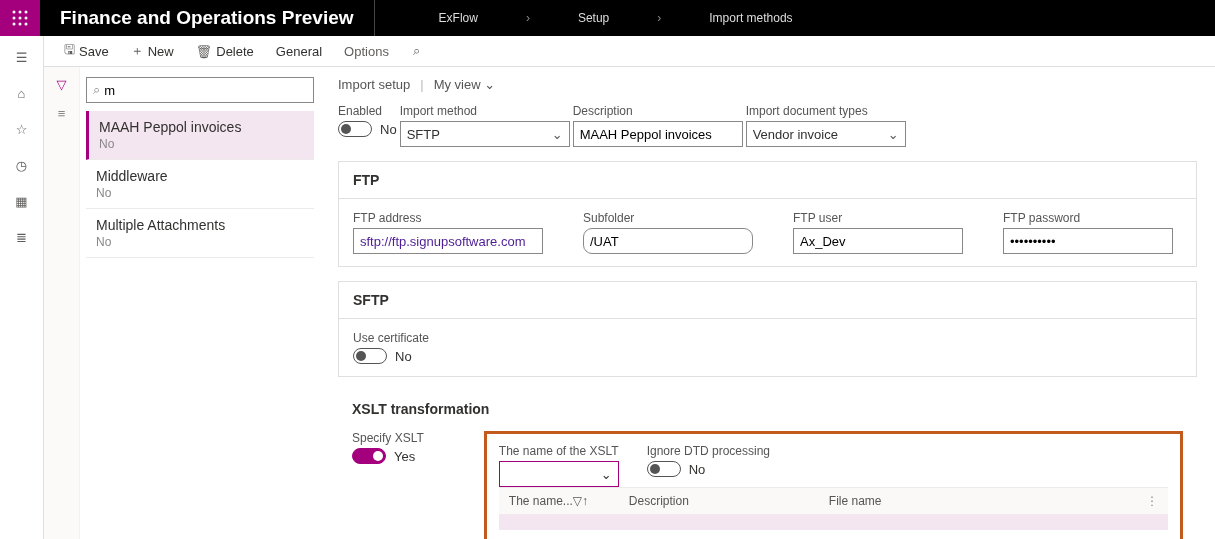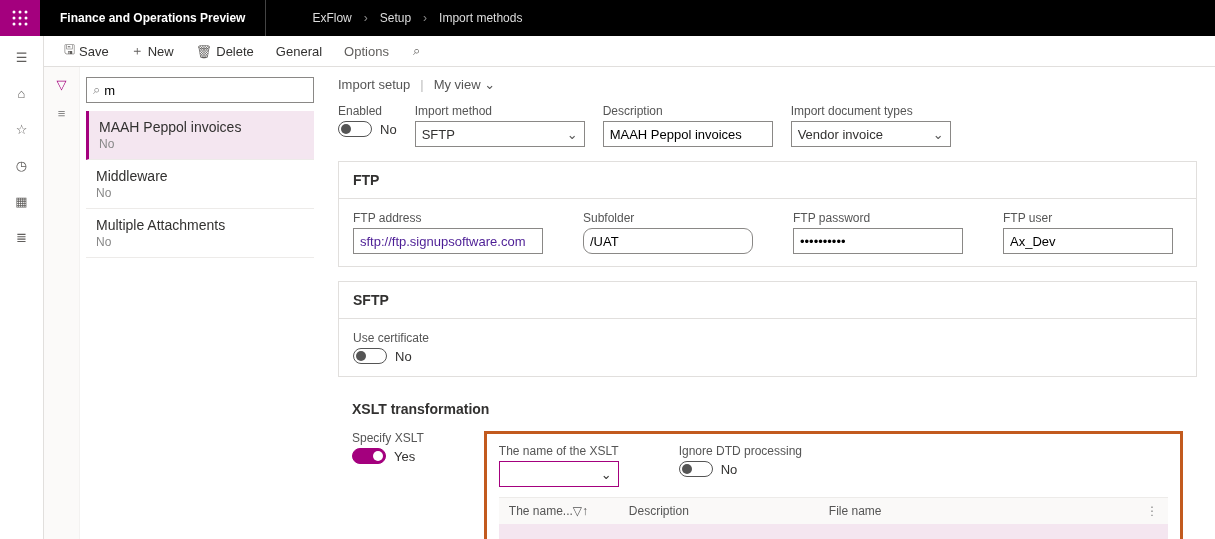--- a/index.html
+++ b/index.html
@@ -2,23 +2,23 @@
 <html><head>
 <meta charset="utf-8">
 <style>
 * { box-sizing: border-box; margin: 0; padding: 0; }
 body { font-family: "Segoe UI", sans-serif; font-size: 13px; color: #323130; background: #fff; width: 1215px; height: 539px; overflow: hidden; }
 
 
 .topbar { background: #000; color: #fff; height: 36px; display: flex; align-items: center; }
 .waffle { width: 40px; height: 36px; background: #a4007e; display: flex; align-items: center; justify-content: center; }
 .waffle svg { width: 16px; height: 16px; fill: #fff; }
-.app-title { font-size: 12px; font-weight: 600; padding: 0 20px; border-right: 1px solid #444; height: 36px; display: flex; align-items: center; }
+.app-title { font-size: 19px; font-weight: 600; padding: 0 20px; border-right: 1px solid #444; height: 36px; display: flex; align-items: center; }
 .breadcrumb { display: flex; align-items: center; padding-left: 40px; font-size: 12px; color: #ddd; }
-.breadcrumb span { margin: 0 6px; text-align: center; }
+.breadcrumb span { margin: 0 24px; text-align: center; }
 .breadcrumb .sep { color: #888; }
 
 
 .shell { display: flex; height: calc(100% - 36px); }
 .rail { width: 44px; border-right: 1px solid #e1dfdd; display: flex; flex-direction: column; align-items: center; padding-top: 12px; gap: 18px; }
 .rail .ricon { width: 18px; height: 18px; color: #605e5c; display:flex; align-items:center; justify-content:center; }
 
 .content { flex: 1; display: flex; flex-direction: column; }
 
 
@@ -41,21 +41,21 @@
 .list-item { padding: 8px 10px; border-bottom: 1px solid #edebe9; cursor: pointer; }
 .list-item.sel { background: #f4e6f0; border-left: 3px solid #a4007e; }
 .list-item .t1 { font-size: 14px; color: #323130; }
 .list-item .t2 { font-size: 12px; color: #888; margin-top: 2px; }
 
 
 .main { flex: 1; padding: 10px 18px; overflow: auto; }
 .viewbar { display: flex; align-items: center; gap: 10px; margin-bottom: 12px; color: #555; }
 .viewbar .sep2 { color: #bbb; }
 
-.toprow { display: flex; gap: 18px; margin-bottom: 14px; flex-wrap: wrap; }
+.toprow { display: flex; gap: 3px; margin-bottom: 14px; flex-wrap: wrap; }
 .fld { display: flex; flex-direction: column; }
 .fld label { font-size: 12px; color: #555; margin-bottom: 3px; }
 .fld input, .fld .select { height: 26px; border: 1px solid #8a8886; padding: 0 6px; font-size: 13px; background: #fff; }
 .select { display: flex; align-items: center; justify-content: space-between; gap: 8px; min-width: 160px; cursor: pointer; }
 .select .chev { color: #555; }
 
 .toggle { display: flex; align-items: center; gap: 8px; }
 .toggle .track { width: 34px; height: 16px; border: 1px solid #555; border-radius: 10px; position: relative; background: #fff; }
 .toggle .track::after { content: ""; width: 10px; height: 10px; background: #555; border-radius: 50%; position: absolute; top: 2px; left: 2px; }
 .toggle.on .track { background: #a4007e; border-color: #a4007e; }
@@ -203,26 +203,26 @@
           <div class="section-b">
             <div class="fld">
               <label>FTP address</label>
               <input class="link" style="width: 190px;" value="sftp://ftp.signupsoftware.com">
             </div>
             <div class="fld">
               <label>Subfolder</label>
               <input style="width: 170px; border-radius: 9px;" value="/UAT">
             </div>
             <div class="fld">
+              <label>FTP user</label>
+              <input style="width: 170px;" value="Ax_Dev">
+            </div>
+            <div class="fld">
               <label>FTP password</label>
               <input style="width: 170px;" value="••••••••••">
-            </div>
-            <div class="fld">
-              <label>FTP user</label>
-              <input style="width: 170px;" value="Ax_Dev">
             </div>
           </div>
         </div>
 
         <div class="section">
           <div class="section-h">SFTP</div>
           <div class="section-b">
             <div class="fld" style="">
               <label>Use certificate</label>
               <div class="toggle">
@@ -237,21 +237,21 @@
           <div class="section-h" style="border:none">XSLT transformation</div>
           <div style="display:flex; gap:60px; padding:4px 14px 14px;">
             <div class="fld">
               <label>Specify XSLT</label>
               <div class="toggle on">
                 <div class="track"></div>
                   <span>Yes</span>
               </div>
             </div>
             <div class="xslt-area" style="flex:1">
-              <div style="display:flex; gap:60px; margin-bottom:10px">
+              <div style="display:flex; gap:28px; ">
                 <div class="fld">
                   <label>The name of the XSLT</label>
                   <div class="xslt-select">
                     <span class="chev">⌄</span>
                   </div>
                 </div>
                 <div class="fld">
                   <label>Ignore DTD processing</label>
                   <div class="toggle">
                     <div class="track"></div>

